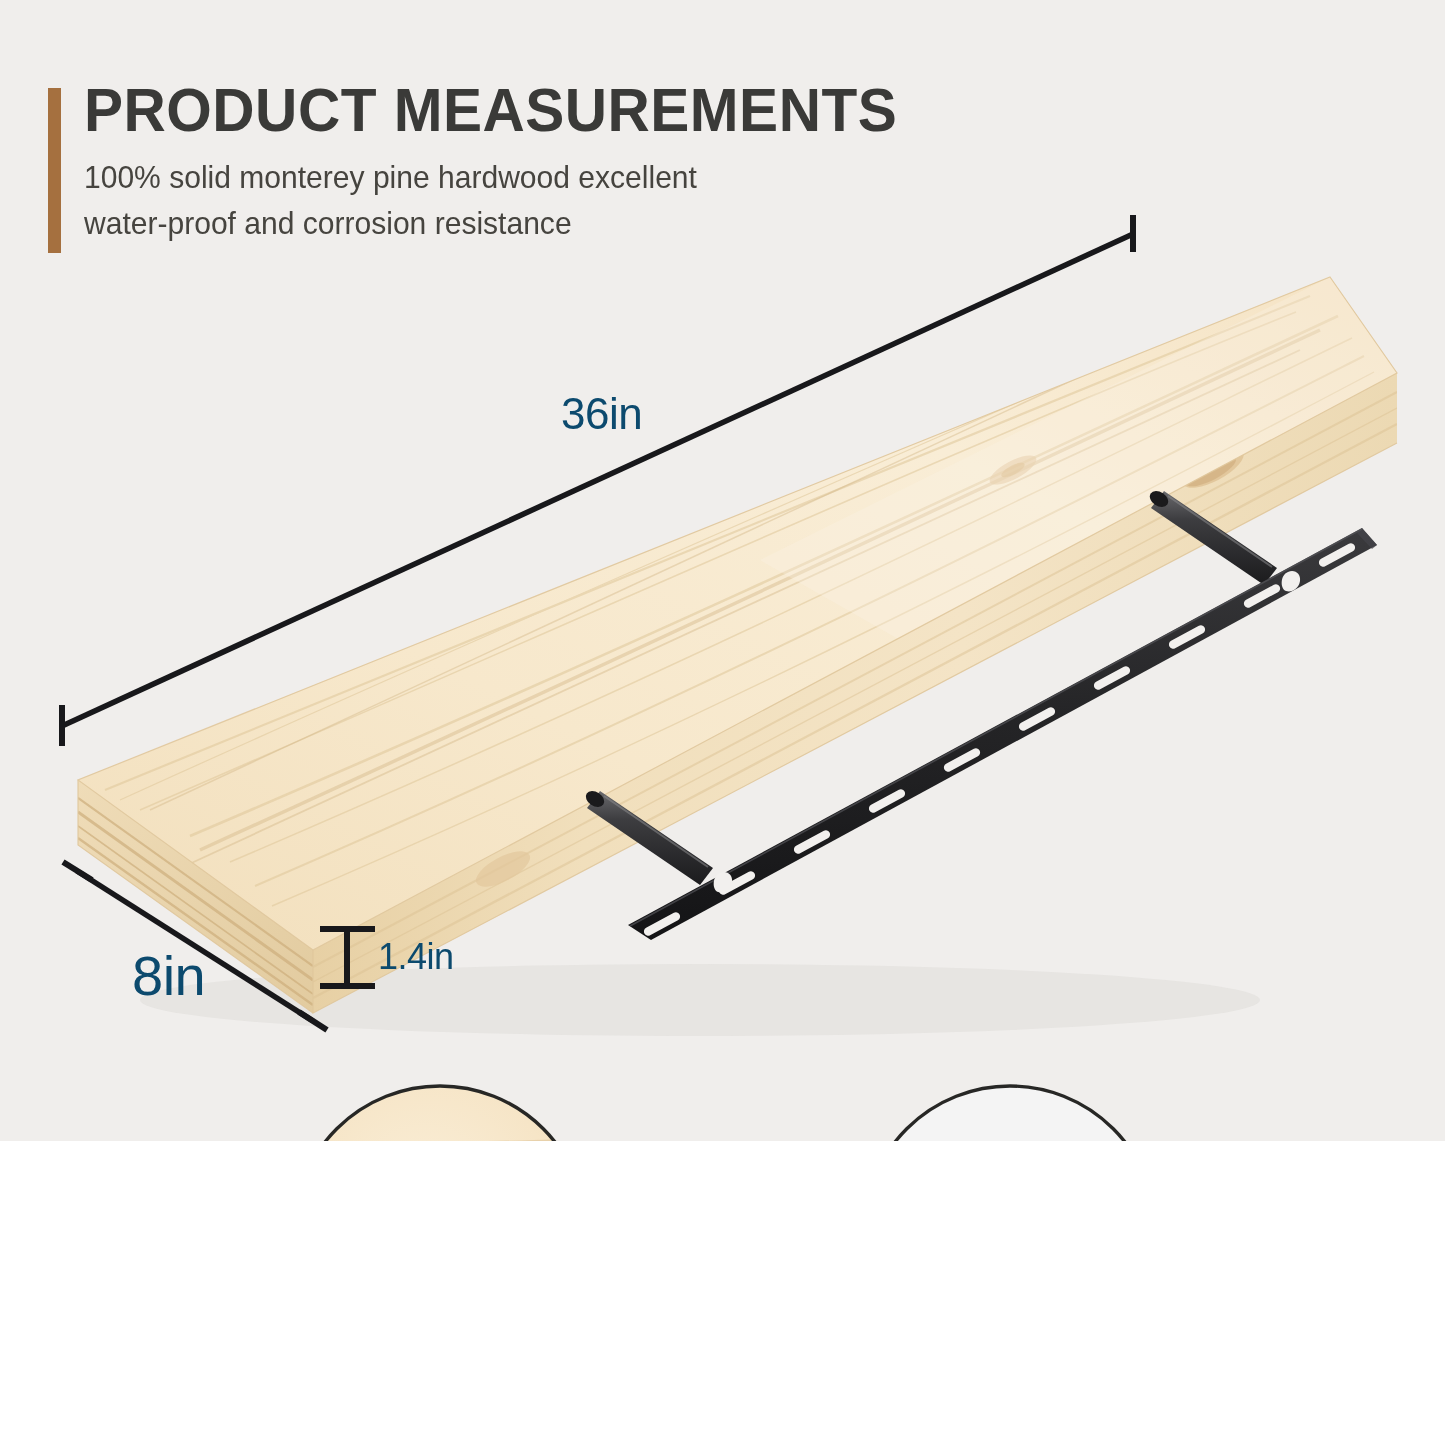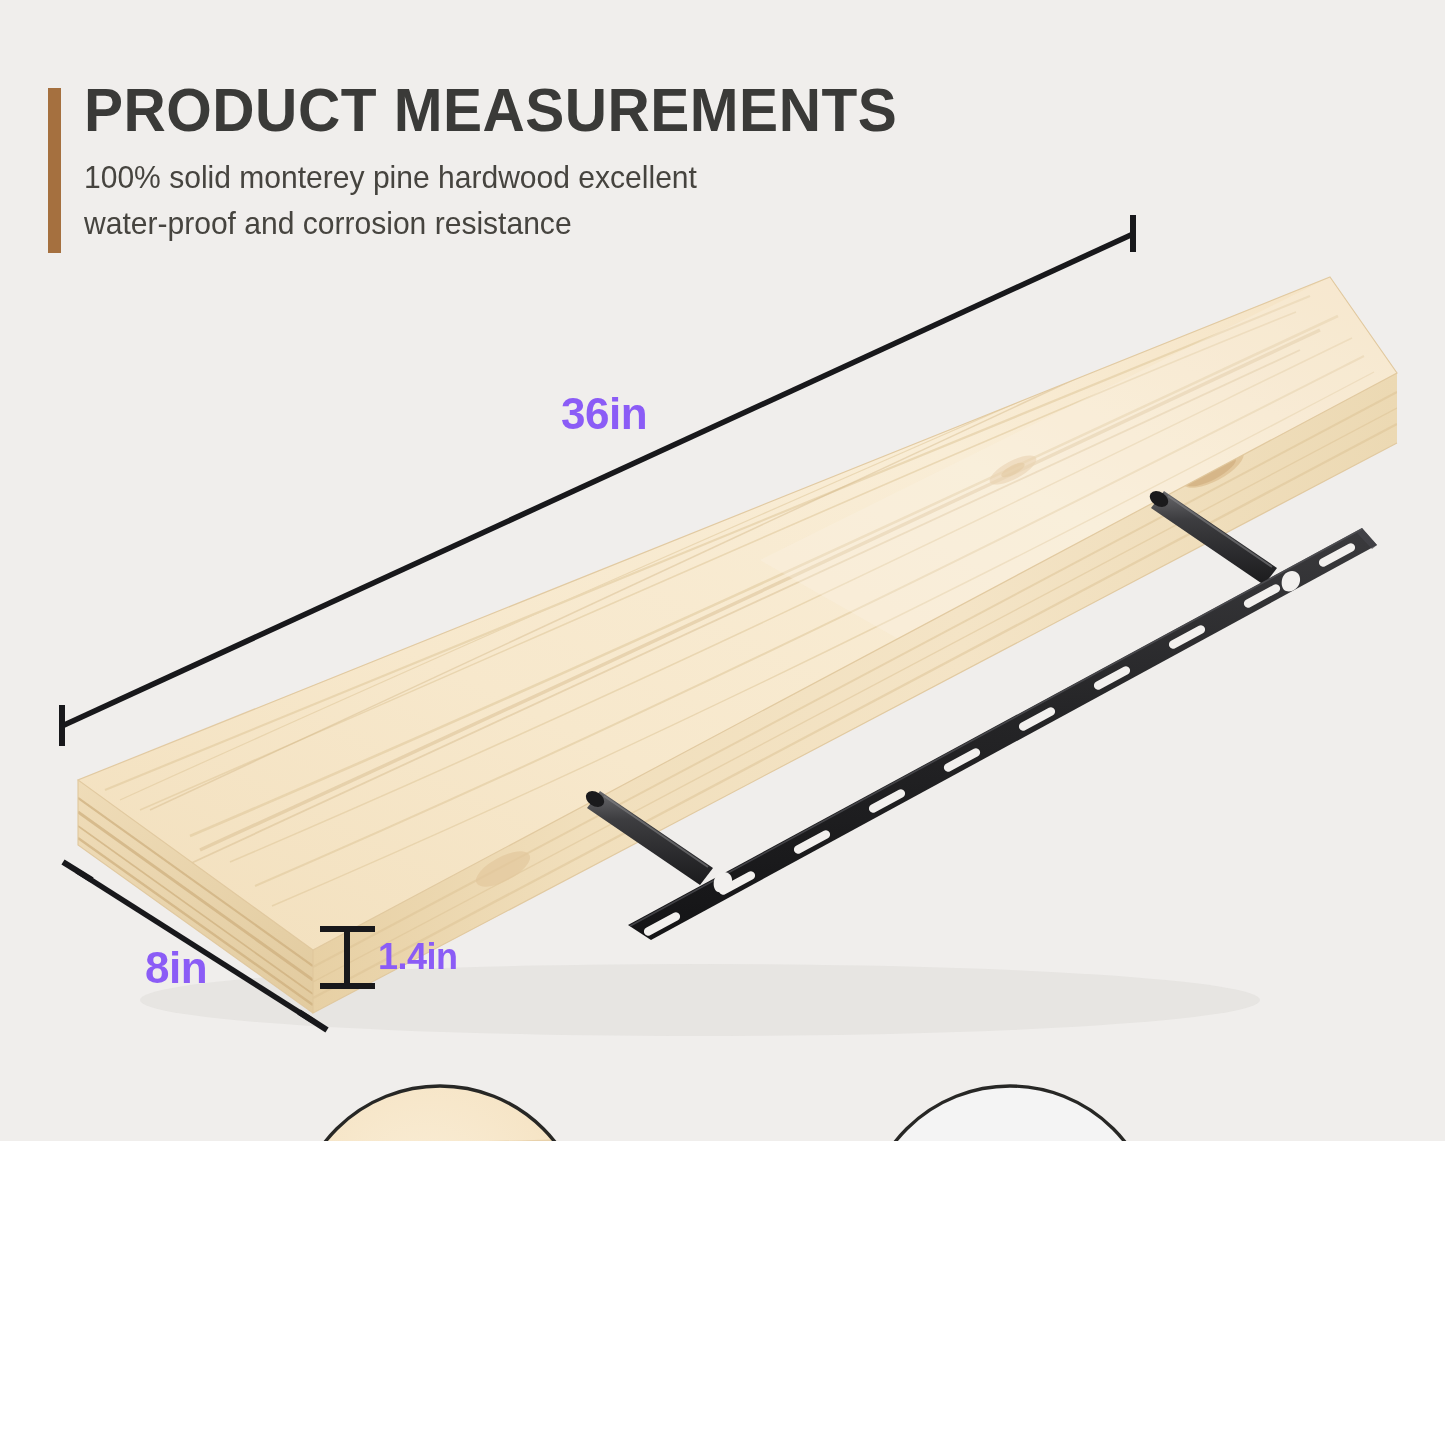--- a/index.html
+++ b/index.html
@@ -70,27 +70,27 @@
     left: 0;
     top: 0;
     width: 1445px;
     height: 1445px;
   }
 
   
   .dim-label {
     position: absolute;
     font-family: "Liberation Sans", sans-serif;
-    font-weight: bold;
-    color: #8b5cf6;
+    font-weight: normal;
+    color: #0c4a6e;
     white-space: nowrap;
     letter-spacing: -0.5px;
   }
   #label-length { left: 561px; top: 389px; font-size: 44px; }
-  #label-depth  { left: 145px; top: 943px; font-size: 44px; }
+  #label-depth  { left: 132px; top: 943px; font-size: 56px; }
   #label-thick  { left: 378px; top: 936px; font-size: 36px; }
 </style>
 </head>
 <body>
 
 <div id="stage">
 
   <div class="header-block">
     <div class="accent-bar"></div>
     <div class="header-text">

